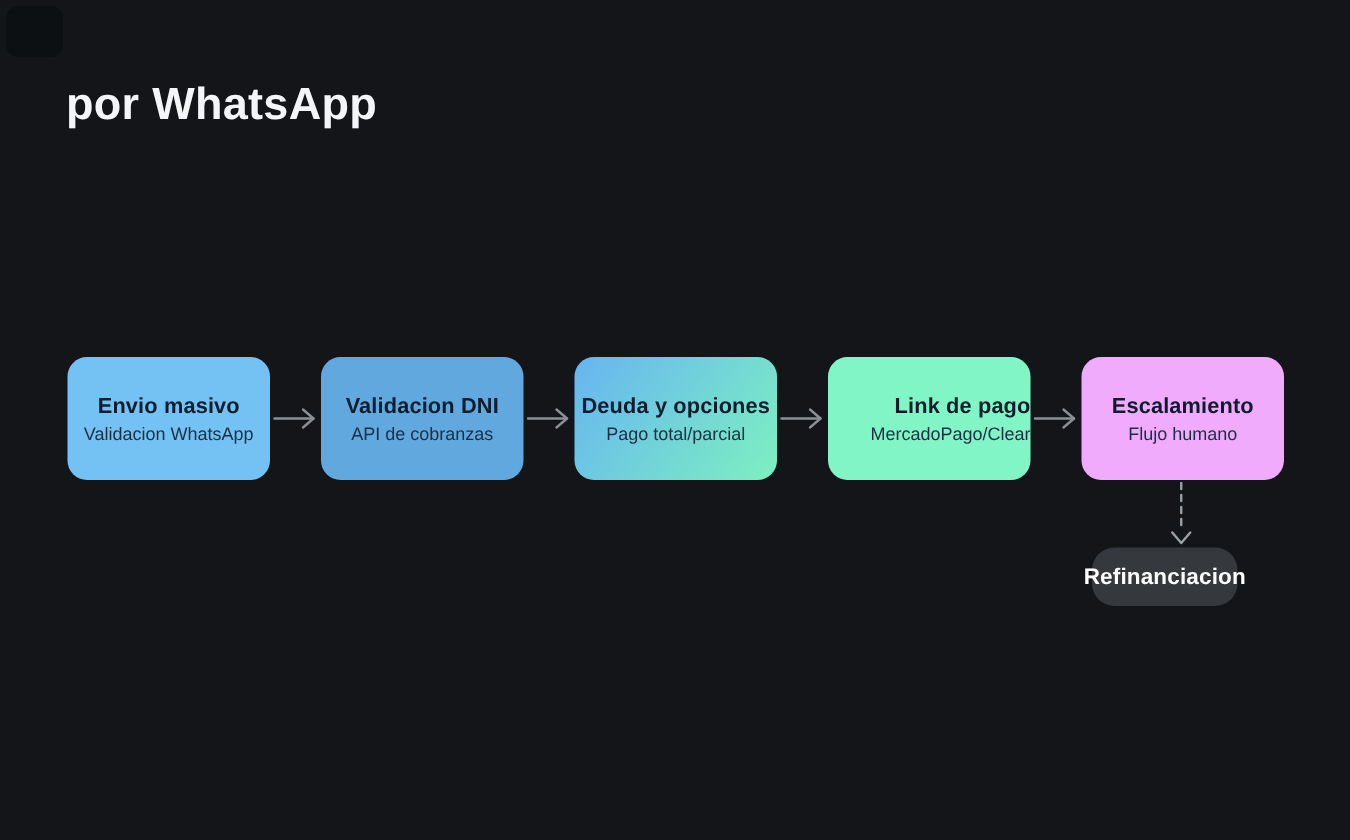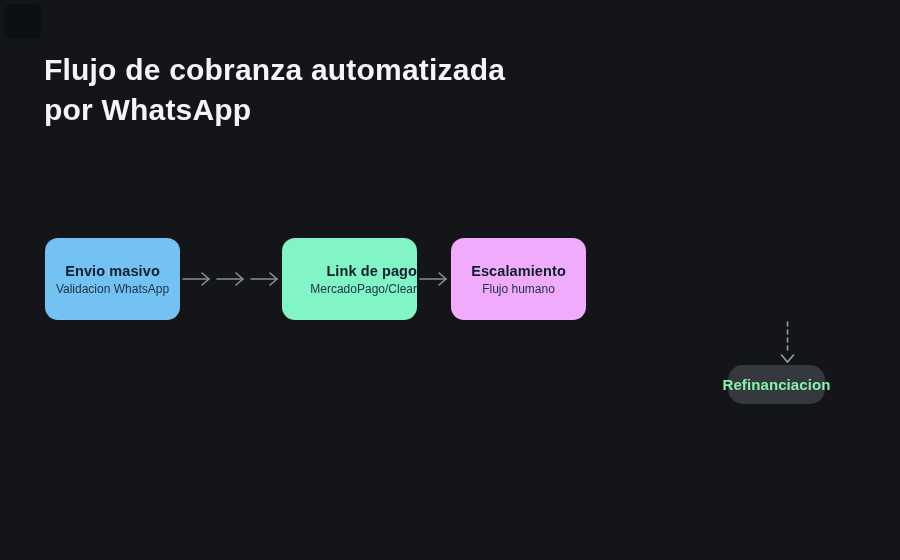--- a/index.html
+++ b/index.html
@@ -79,21 +79,21 @@
     position: absolute;
     left: 728px;
     top: 365px;
     width: 97px;
     height: 39px;
     background: #35383d;
     border-radius: 15px;
     display: flex;
     align-items: center;
     justify-content: center;
-    color: #86efac;
+    color: #ffffff;
     font-size: 15px;
     font-weight: 700;
     letter-spacing: 0.1px;
   }
   
   .corner-smudge {
     position: absolute;
     left: 4px;
     top: 4px;
     width: 38px;
@@ -104,50 +104,57 @@
   }
 </style>
 </head>
 <body>
 
 <div id="canvas">
 
   <div class="corner-smudge"></div>
 
   <div class="page-title">
-    <div>Flujo de cobranza automatizada</div>
     <div>por WhatsApp</div>
   </div>
 
   <div class="flow-row">
 
     <div class="flow-step" style="background: rgb(116, 194, 243);">
       <div class="step-title">Envio masivo</div>
       <div class="step-subtitle">Validacion WhatsApp</div>
     </div>
 
     <div class="arrow-cell">
       <svg width="30" height="18" viewBox="0 0 30 18">
         <g fill="none" stroke="#8b9096" stroke-width="1.6" stroke-linecap="round" stroke-linejoin="round">
           <line x1="1" y1="9" x2="27" y2="9"></line>
           <polyline points="20,3 27,9 20,15"></polyline>
         </g>
       </svg>
     </div>
 
+    <div class="flow-step" style="background: rgb(96, 168, 222);">
+      <div class="step-title">Validacion DNI</div>
+      <div class="step-subtitle">API de cobranzas</div>
+    </div>
 
     <div class="arrow-cell">
       <svg width="30" height="18" viewBox="0 0 30 18">
         <g fill="none" stroke="#8b9096" stroke-width="1.6" stroke-linecap="round" stroke-linejoin="round">
           <line x1="1" y1="9" x2="27" y2="9"></line>
           <polyline points="20,3 27,9 20,15"></polyline>
         </g>
       </svg>
     </div>
 
+    <div class="flow-step" style="background: linear-gradient(125deg, rgb(102, 181, 241), rgb(125, 240, 193));">
+      <div class="step-title">Deuda y opciones</div>
+      <div class="step-subtitle">Pago total/parcial</div>
+    </div>
 
     <div class="arrow-cell">
       <svg width="30" height="18" viewBox="0 0 30 18">
         <g fill="none" stroke="#8b9096" stroke-width="1.6" stroke-linecap="round" stroke-linejoin="round">
           <line x1="1" y1="9" x2="27" y2="9"></line>
           <polyline points="20,3 27,9 20,15"></polyline>
         </g>
       </svg>
     </div>
 

